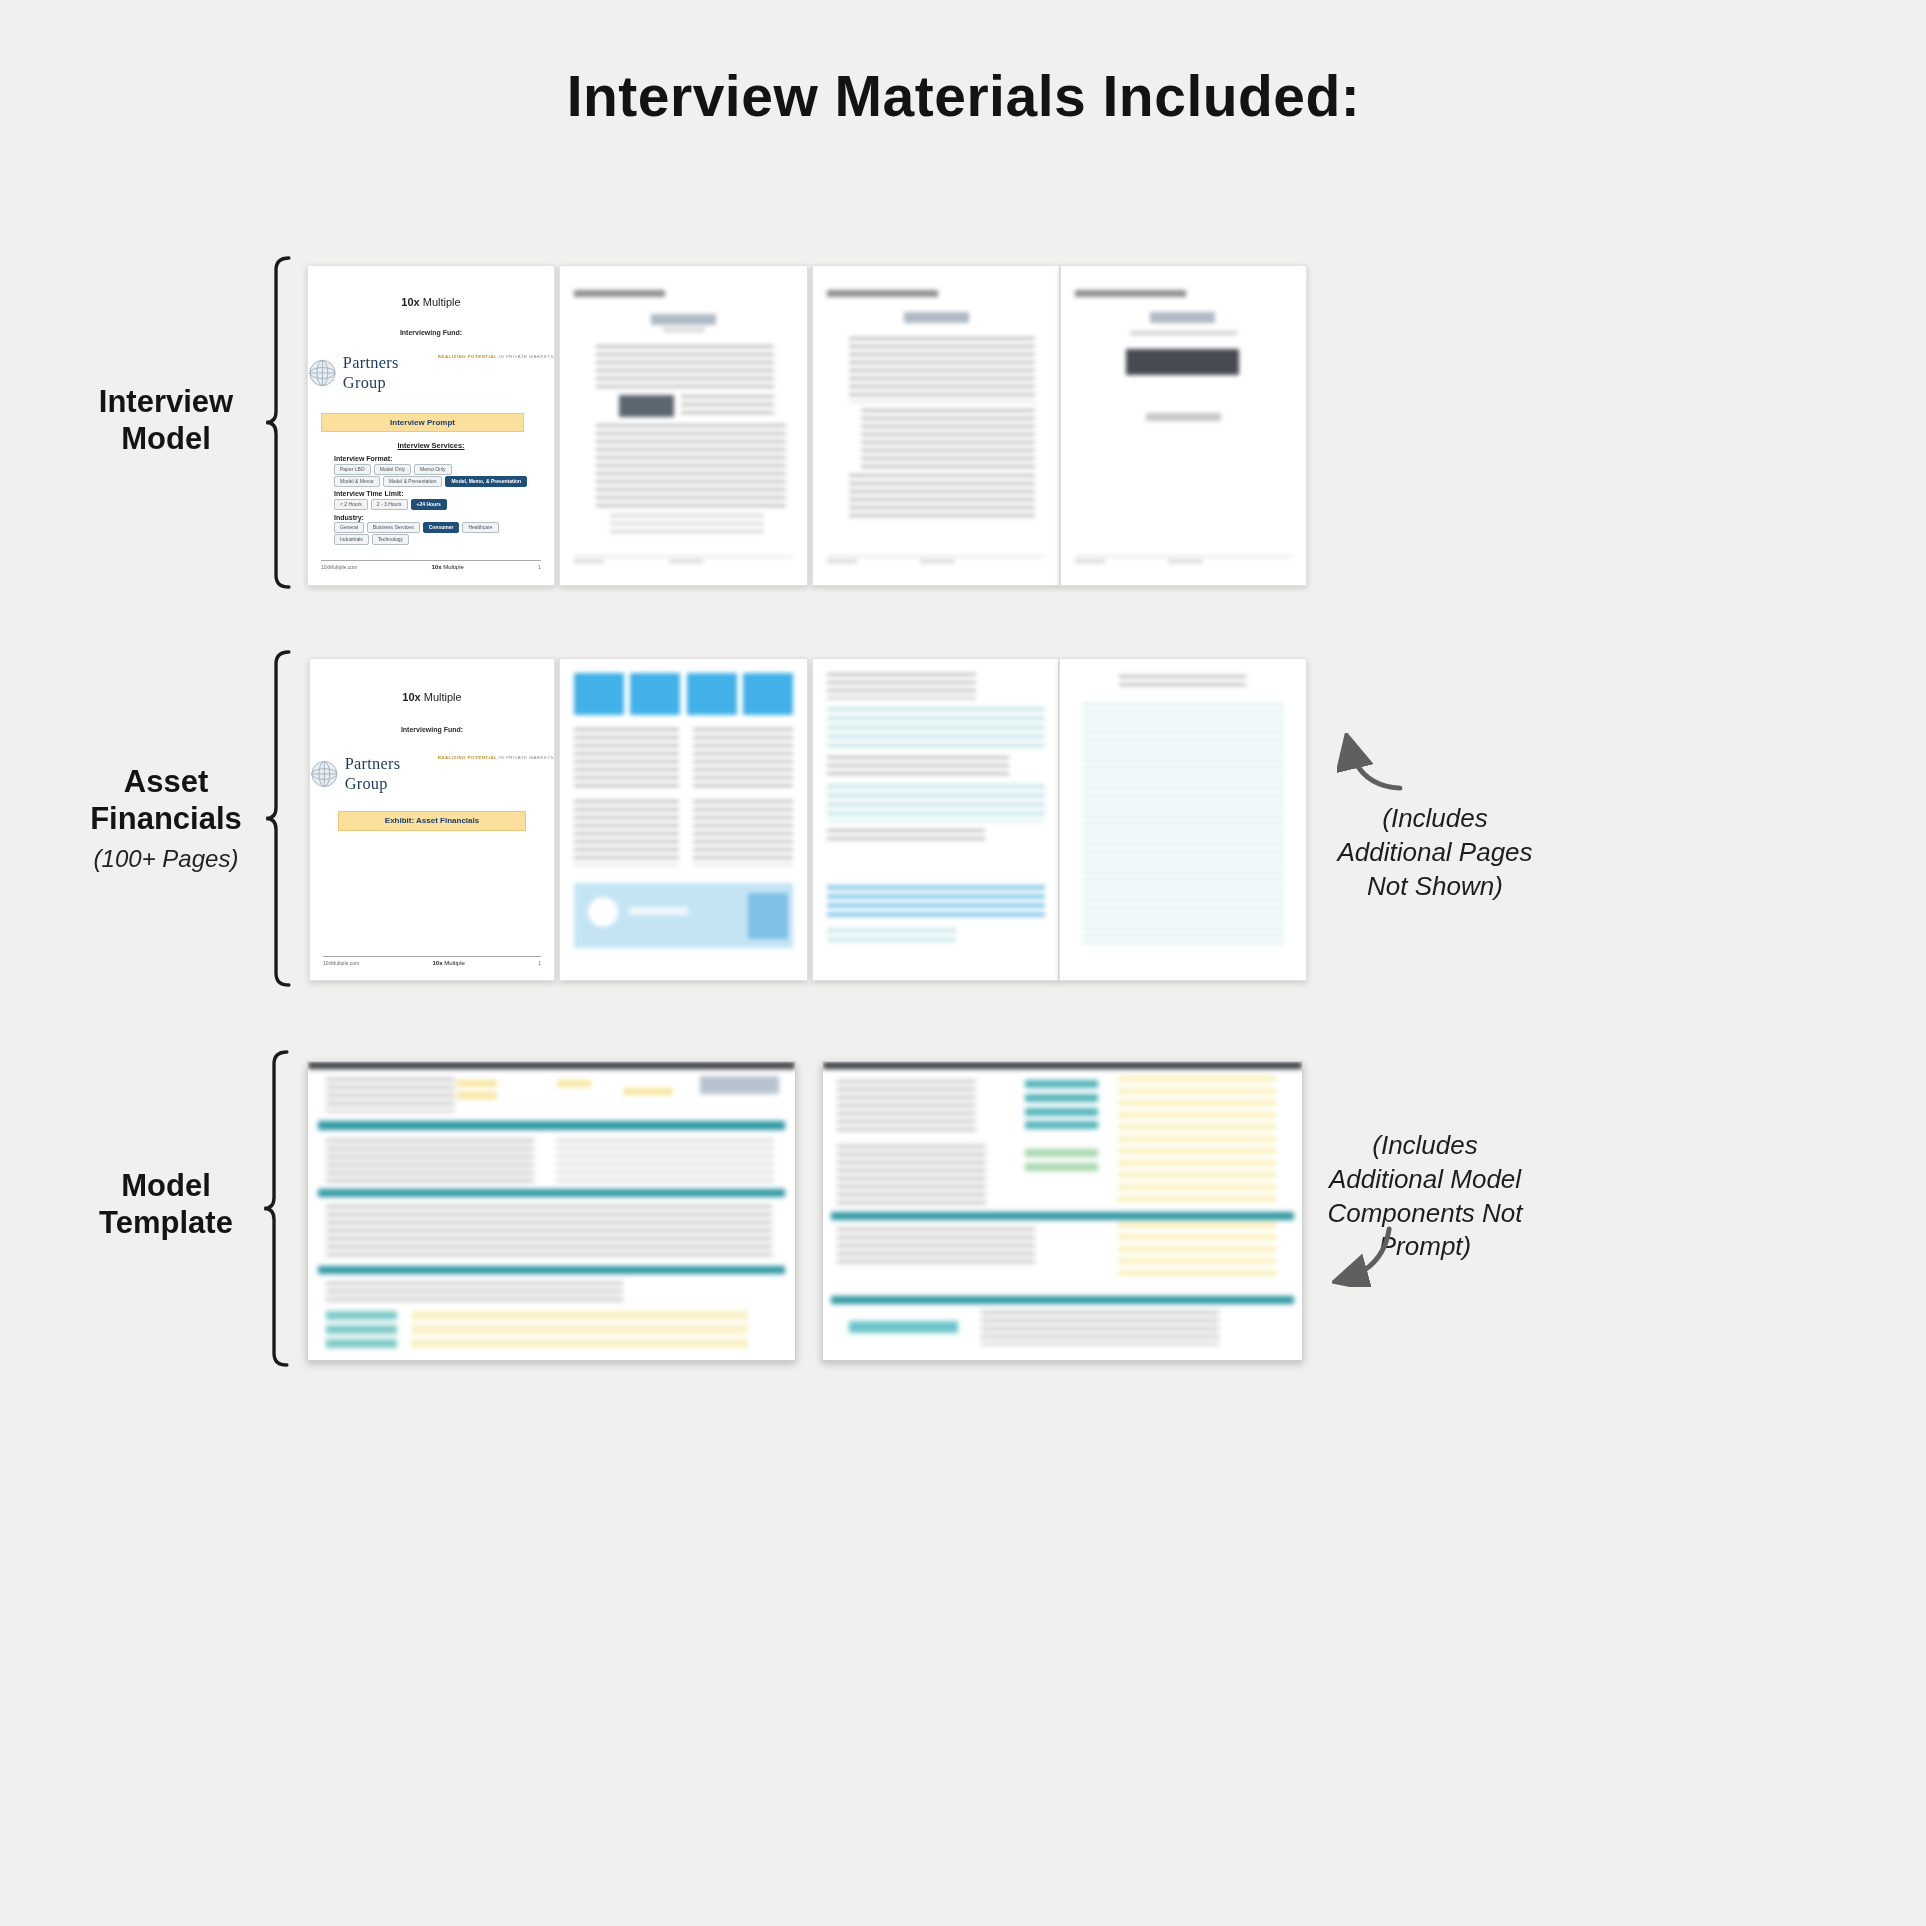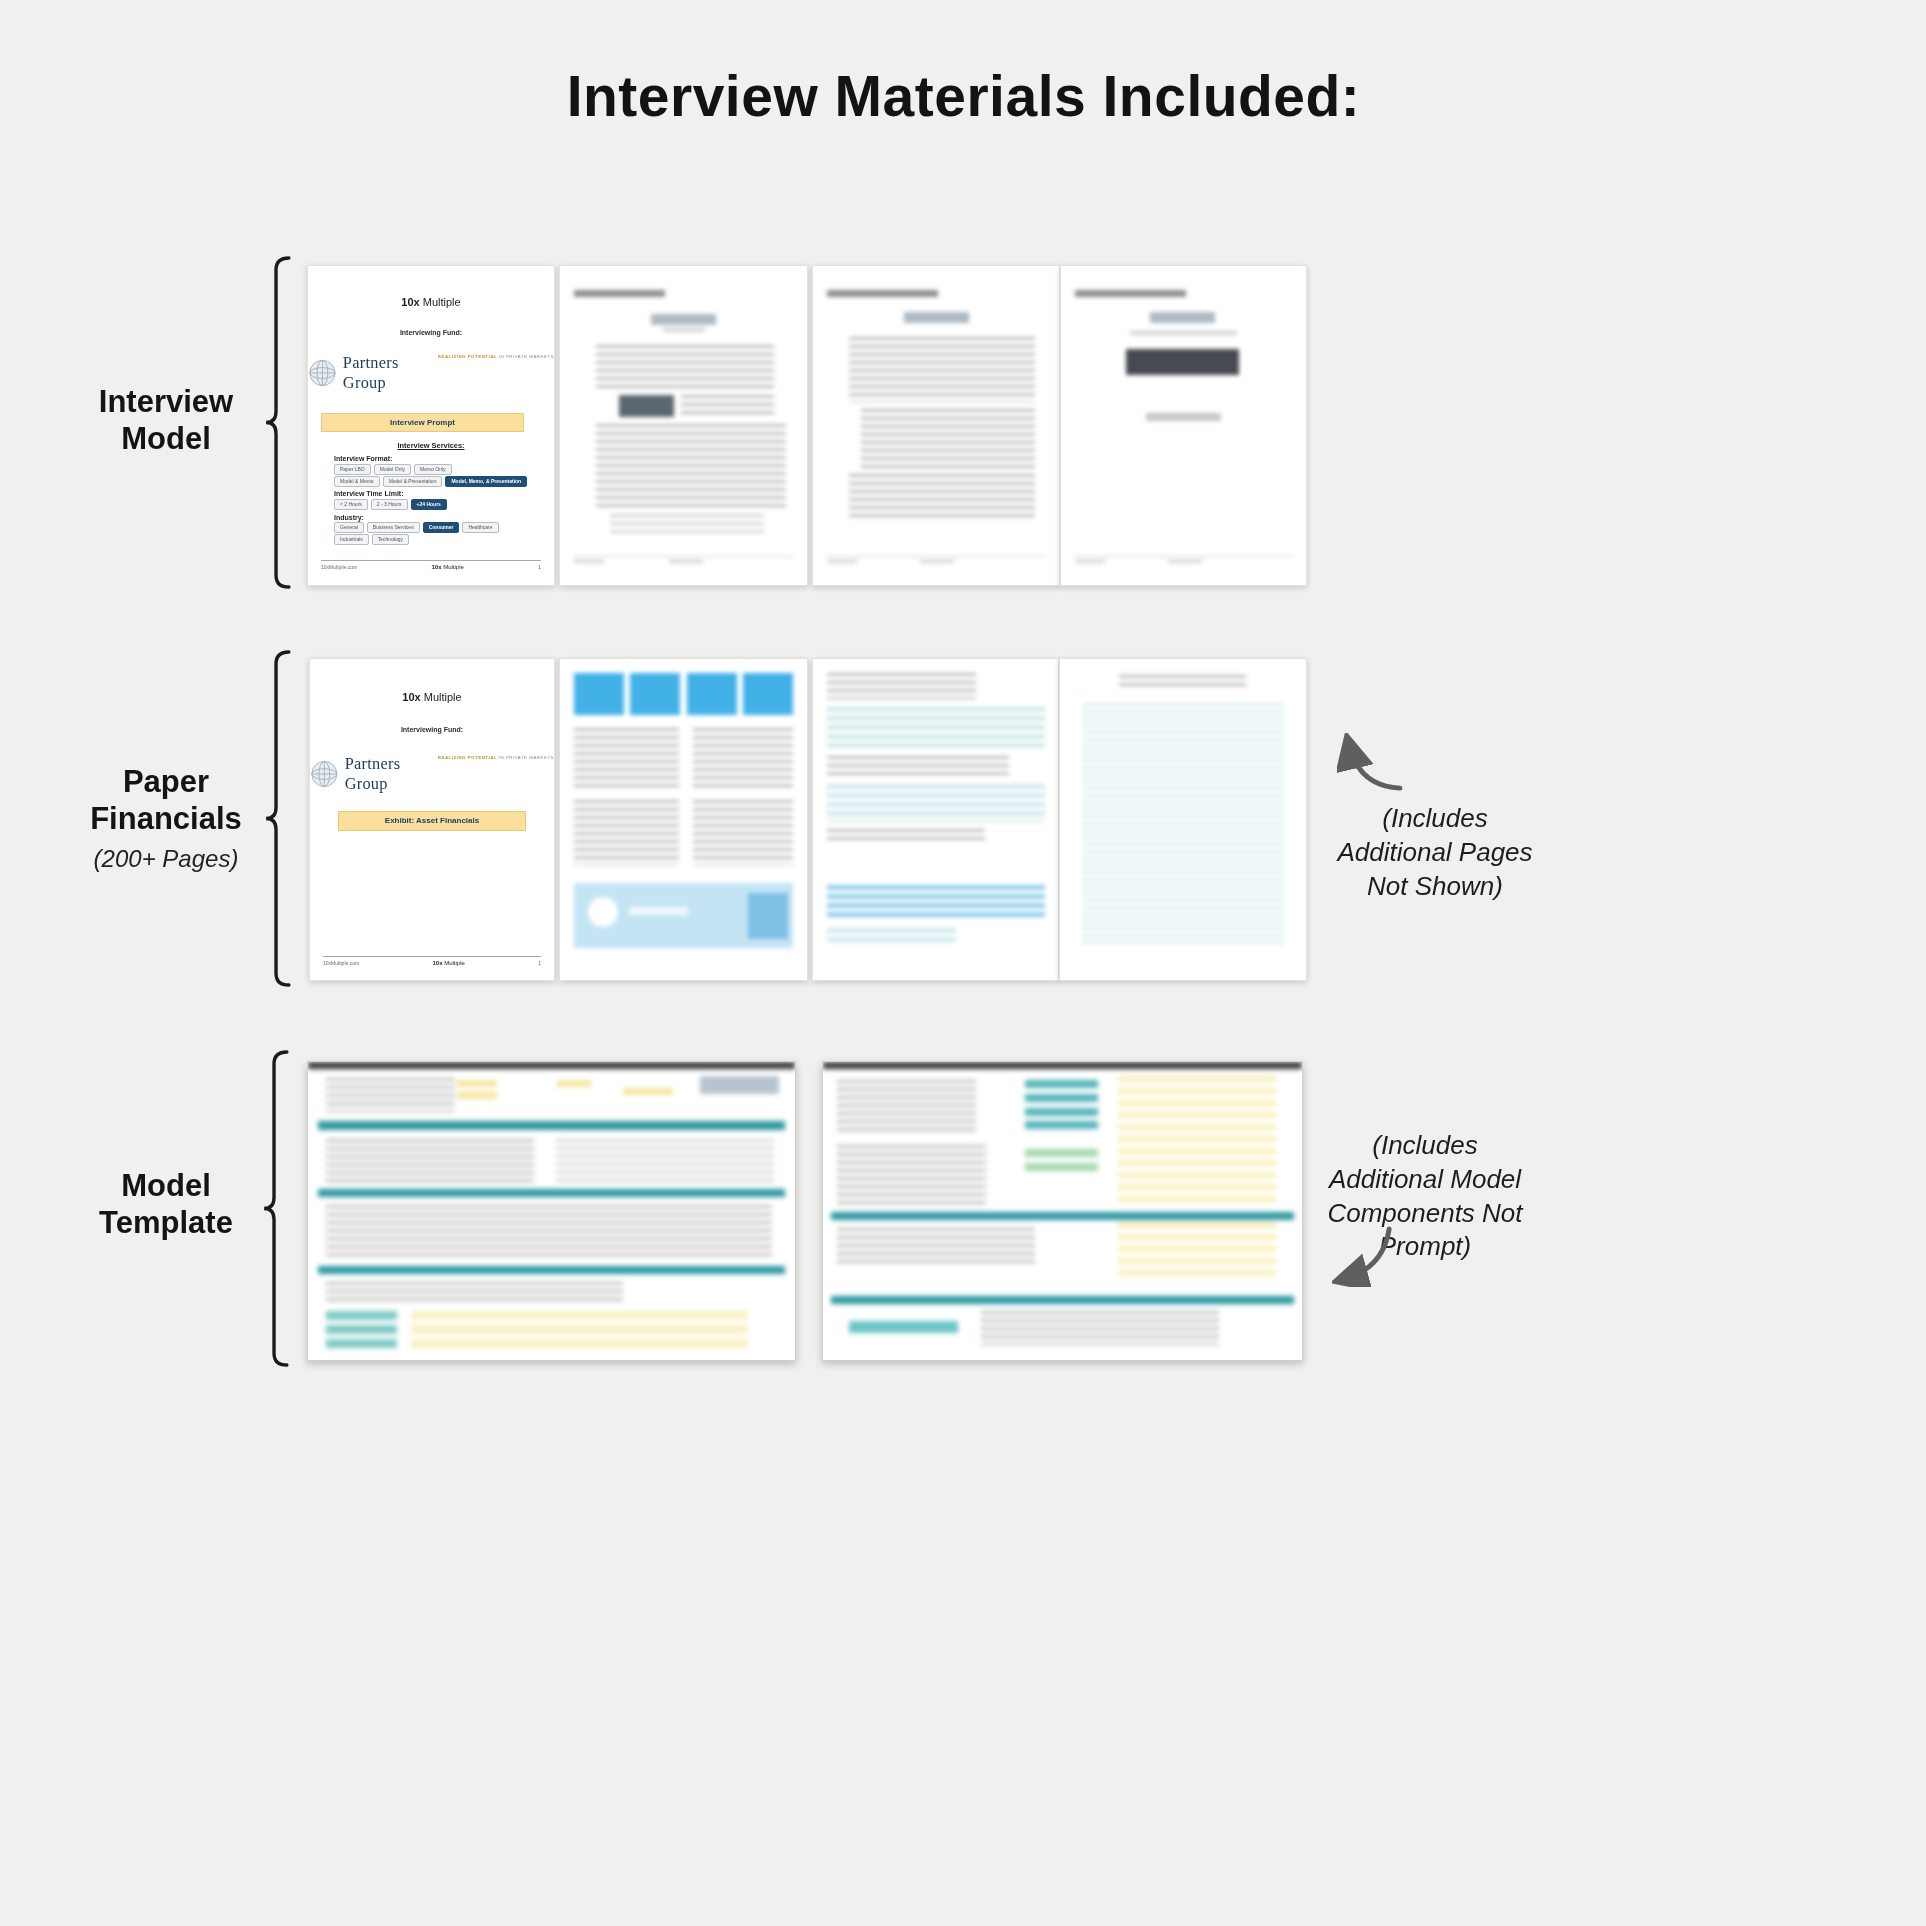--- a/index.html
+++ b/index.html
@@ -165,23 +165,23 @@
         <div class="b" style="left:85px;top:147px;width:75px;height:8px;background:#c6c6c6;"></div>
         <div class="b" style="left:14px;top:290px;width:218px;height:1px;background:#c9c9c9;"></div>
         <div class="b" style="left:14px;top:294px;width:30px;height:3px;background:#cfcfcf;"></div>
         <div class="b" style="left:107px;top:294px;width:34px;height:3px;background:#cfcfcf;"></div>
       </div>
     </div>
   </div>
 
   <div>
     <div class="rowlabel" style="left:54px;top:764px;width:224px;">
-      <span>Paper</span><br>
+      <span>Asset</span><br>
       <span>Financials</span>
-      <span class="sub">(200+ Pages)</span>
+      <span class="sub">(100+ Pages)</span>
     </div>
     <svg class="bracket" style="left:265px;top:649px;" width="26" height="339" viewBox="0 0 26 342">
       <path d="M 24 3 Q 11 3 11 15 L 11 160 Q 11 171 1 171 Q 11 171 11 182 L 11 327 Q 11 339 24 339" fill="none" stroke="#1b1b1b" stroke-width="3.4" stroke-linecap="round"></path>
     </svg>
 
     <div class="page" style="left:309px;top:658px;width:244px;height:321px;">
       <div class="cv-brand" style="top:32px;">
         <b>10x</b><span> Multiple</span>
       </div>
       <div class="cv-fund" style="top:67px;">Interviewing Fund:</div>

